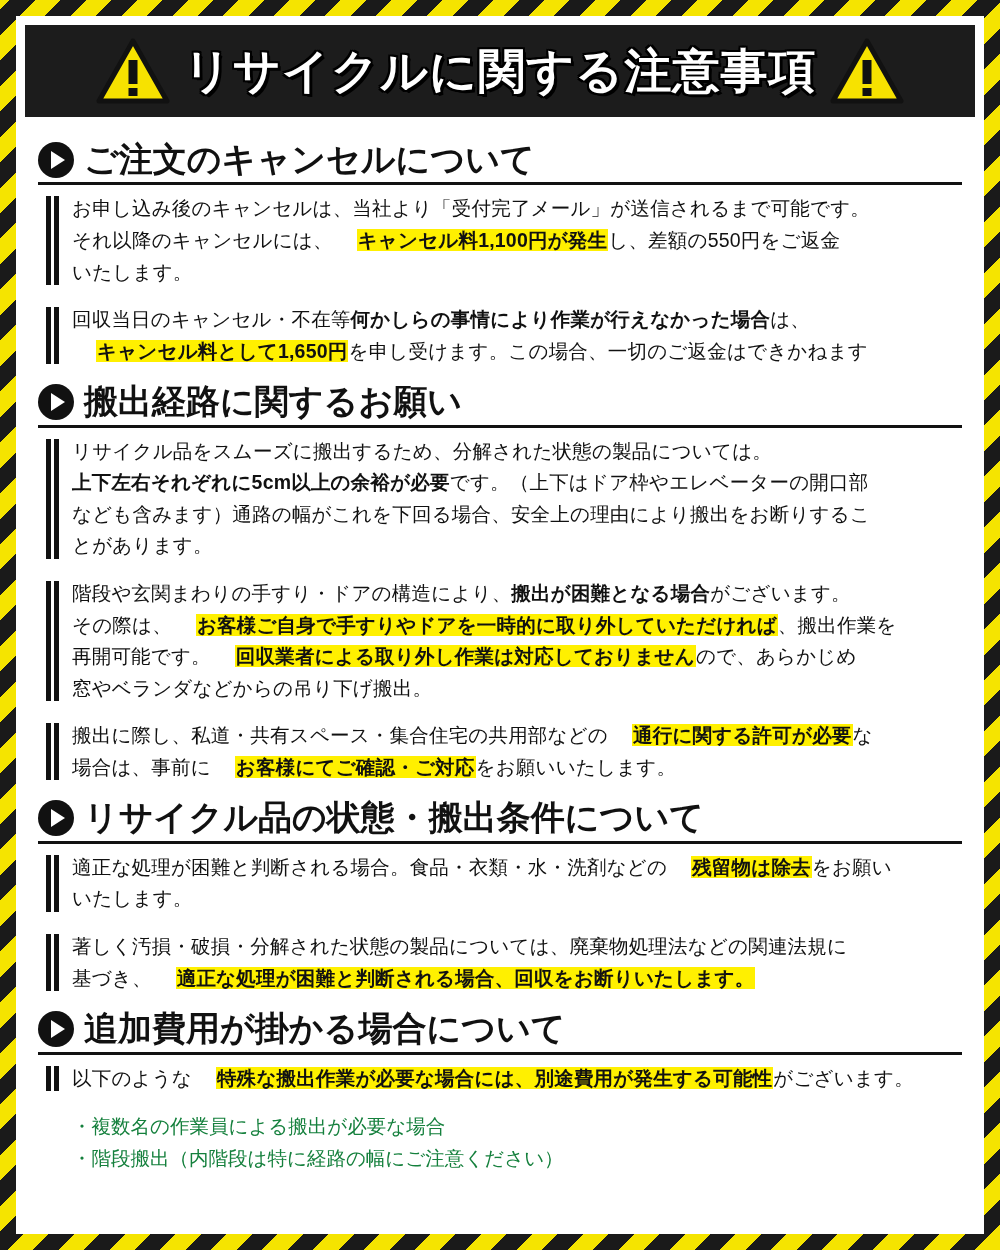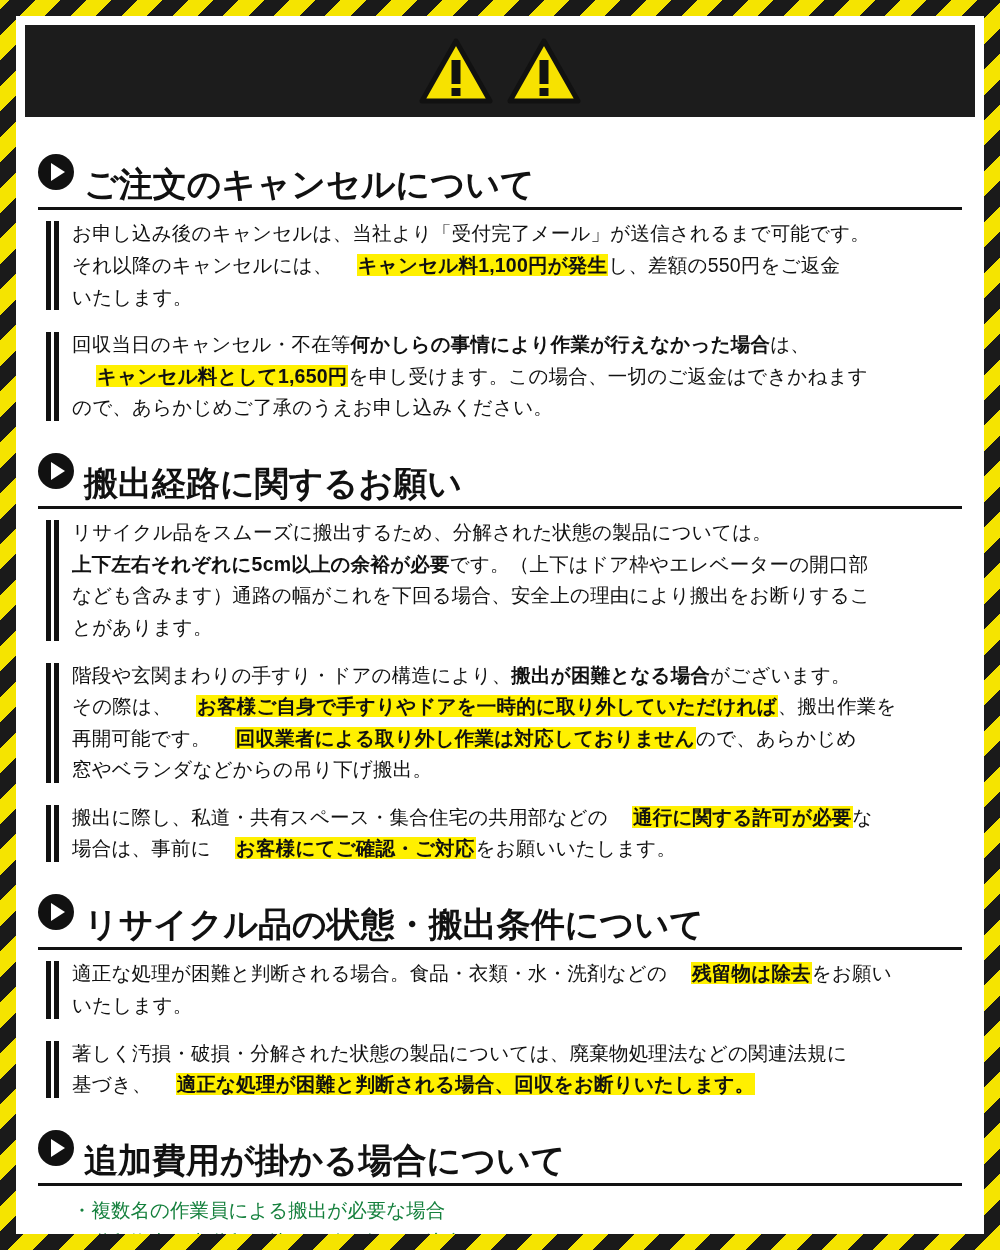--- a/index.html
+++ b/index.html
@@ -101,21 +101,20 @@
     border-style: solid;
     border-width: 9px 0 9px 14px;
     border-color: transparent transparent transparent #ffffff;
   }
   .section-title {
     font-size: 34px;
     font-weight: bold;
     color: #111;
     letter-spacing: 0px;
     line-height: 1.1;
-    margin-top: 25px;
   }
   .rule {
     height: 3px;
     background: #111;
     margin: 4px 0 8px 0;
   }
 
   
   .para {
     position: relative;
@@ -173,20 +172,21 @@
   <div class="inner-sheet">
 
     <div class="title-banner">
       <span class="warn-icon">
         <svg width="74" height="66" viewBox="0 0 74 66">
           <polygon points="37,3 71,63 3,63" fill="#f7e200" stroke="#111111" stroke-width="5" stroke-linejoin="round"></polygon>
           <rect x="32.5" y="22" width="9" height="24" fill="#111111"></rect>
           <rect x="32.5" y="50" width="9" height="8" fill="#111111"></rect>
         </svg>
       </span>
+      <span class="title-text">リサイクルに関する注意事項</span>
       <span class="warn-icon">
         <svg width="74" height="66" viewBox="0 0 74 66">
           <polygon points="37,3 71,63 3,63" fill="#f7e200" stroke="#111111" stroke-width="5" stroke-linejoin="round"></polygon>
           <rect x="32.5" y="22" width="9" height="24" fill="#111111"></rect>
           <rect x="32.5" y="50" width="9" height="8" fill="#111111"></rect>
         </svg>
       </span>
     </div>
 
     <div class="content" id="content">
@@ -200,21 +200,21 @@
             <i class="b1"></i>
             <i class="b2"></i>
           </span>
           <div class="ptext"><span>お申し込み後のキャンセルは、当社より「受付完了メール」が送信されるまで可能です。</span><br><span>それ以降のキャンセルには、</span><span class="hl">キャンセル料1,100円が発生</span><span>し、差額の550円をご返金</span><br><span>いたします。</span></div>
         </div>
         <div class="para">
           <span class="bars">
             <i class="b1"></i>
             <i class="b2"></i>
           </span>
-          <div class="ptext"><span>回収当日のキャンセル・不在等</span><span class="bold">何かしらの事情により作業が行えなかった場合</span><span>は、</span><br><span class="hl">キャンセル料として1,650円</span><span>を申し受けます。この場合、一切のご返金はできかねます</span><br><span>ので、あらかじめご了承のうえお申し込みください。</span></div>
+          <div class="ptext"><span>回収当日のキャンセル・不在等</span><span class="bold">何かしらの事情により作業が行えなかった場合</span><span>は、</span><br><span class="hl">キャンセル料として1,650円</span><span>を申し受けます。この場合、一切のご返金はできかねます</span><br></div>
         </div>
         <div class="section-head">
           <span class="bullet-arrow"></span>
           <span class="section-title">搬出経路に関するお願い</span>
         </div>
         <div class="rule"></div>
         <div class="para">
           <span class="bars">
             <i class="b1"></i>
             <i class="b2"></i>
@@ -252,20 +252,27 @@
             <i class="b1"></i>
             <i class="b2"></i>
           </span>
           <div class="ptext"><span>著しく汚損・破損・分解された状態の製品については、廃棄物処理法などの関連法規に</span><br><span>基づき、</span><span class="hl">適正な処理が困難と判断される場合、回収をお断りいたします。</span></div>
         </div>
         <div class="section-head">
           <span class="bullet-arrow"></span>
           <span class="section-title">追加費用が掛かる場合について</span>
         </div>
         <div class="rule"></div>
+        <div class="para">
+          <span class="bars">
+            <i class="b1"></i>
+            <i class="b2"></i>
+          </span>
+          <div class="ptext"><span>以下のような</span><span class="hl">特殊な搬出作業が必要な場合には、別途費用が発生する可能性</span><span>がございます。</span></div>
+        </div>
         <ul class="list">
           <li>・複数名の作業員による搬出が必要な場合</li>
           <li>・階段搬出（内階段は特に経路の幅にご注意ください）</li>
         </ul>
       </div>
 
   </div>
 </div>
 
 </body></html>

